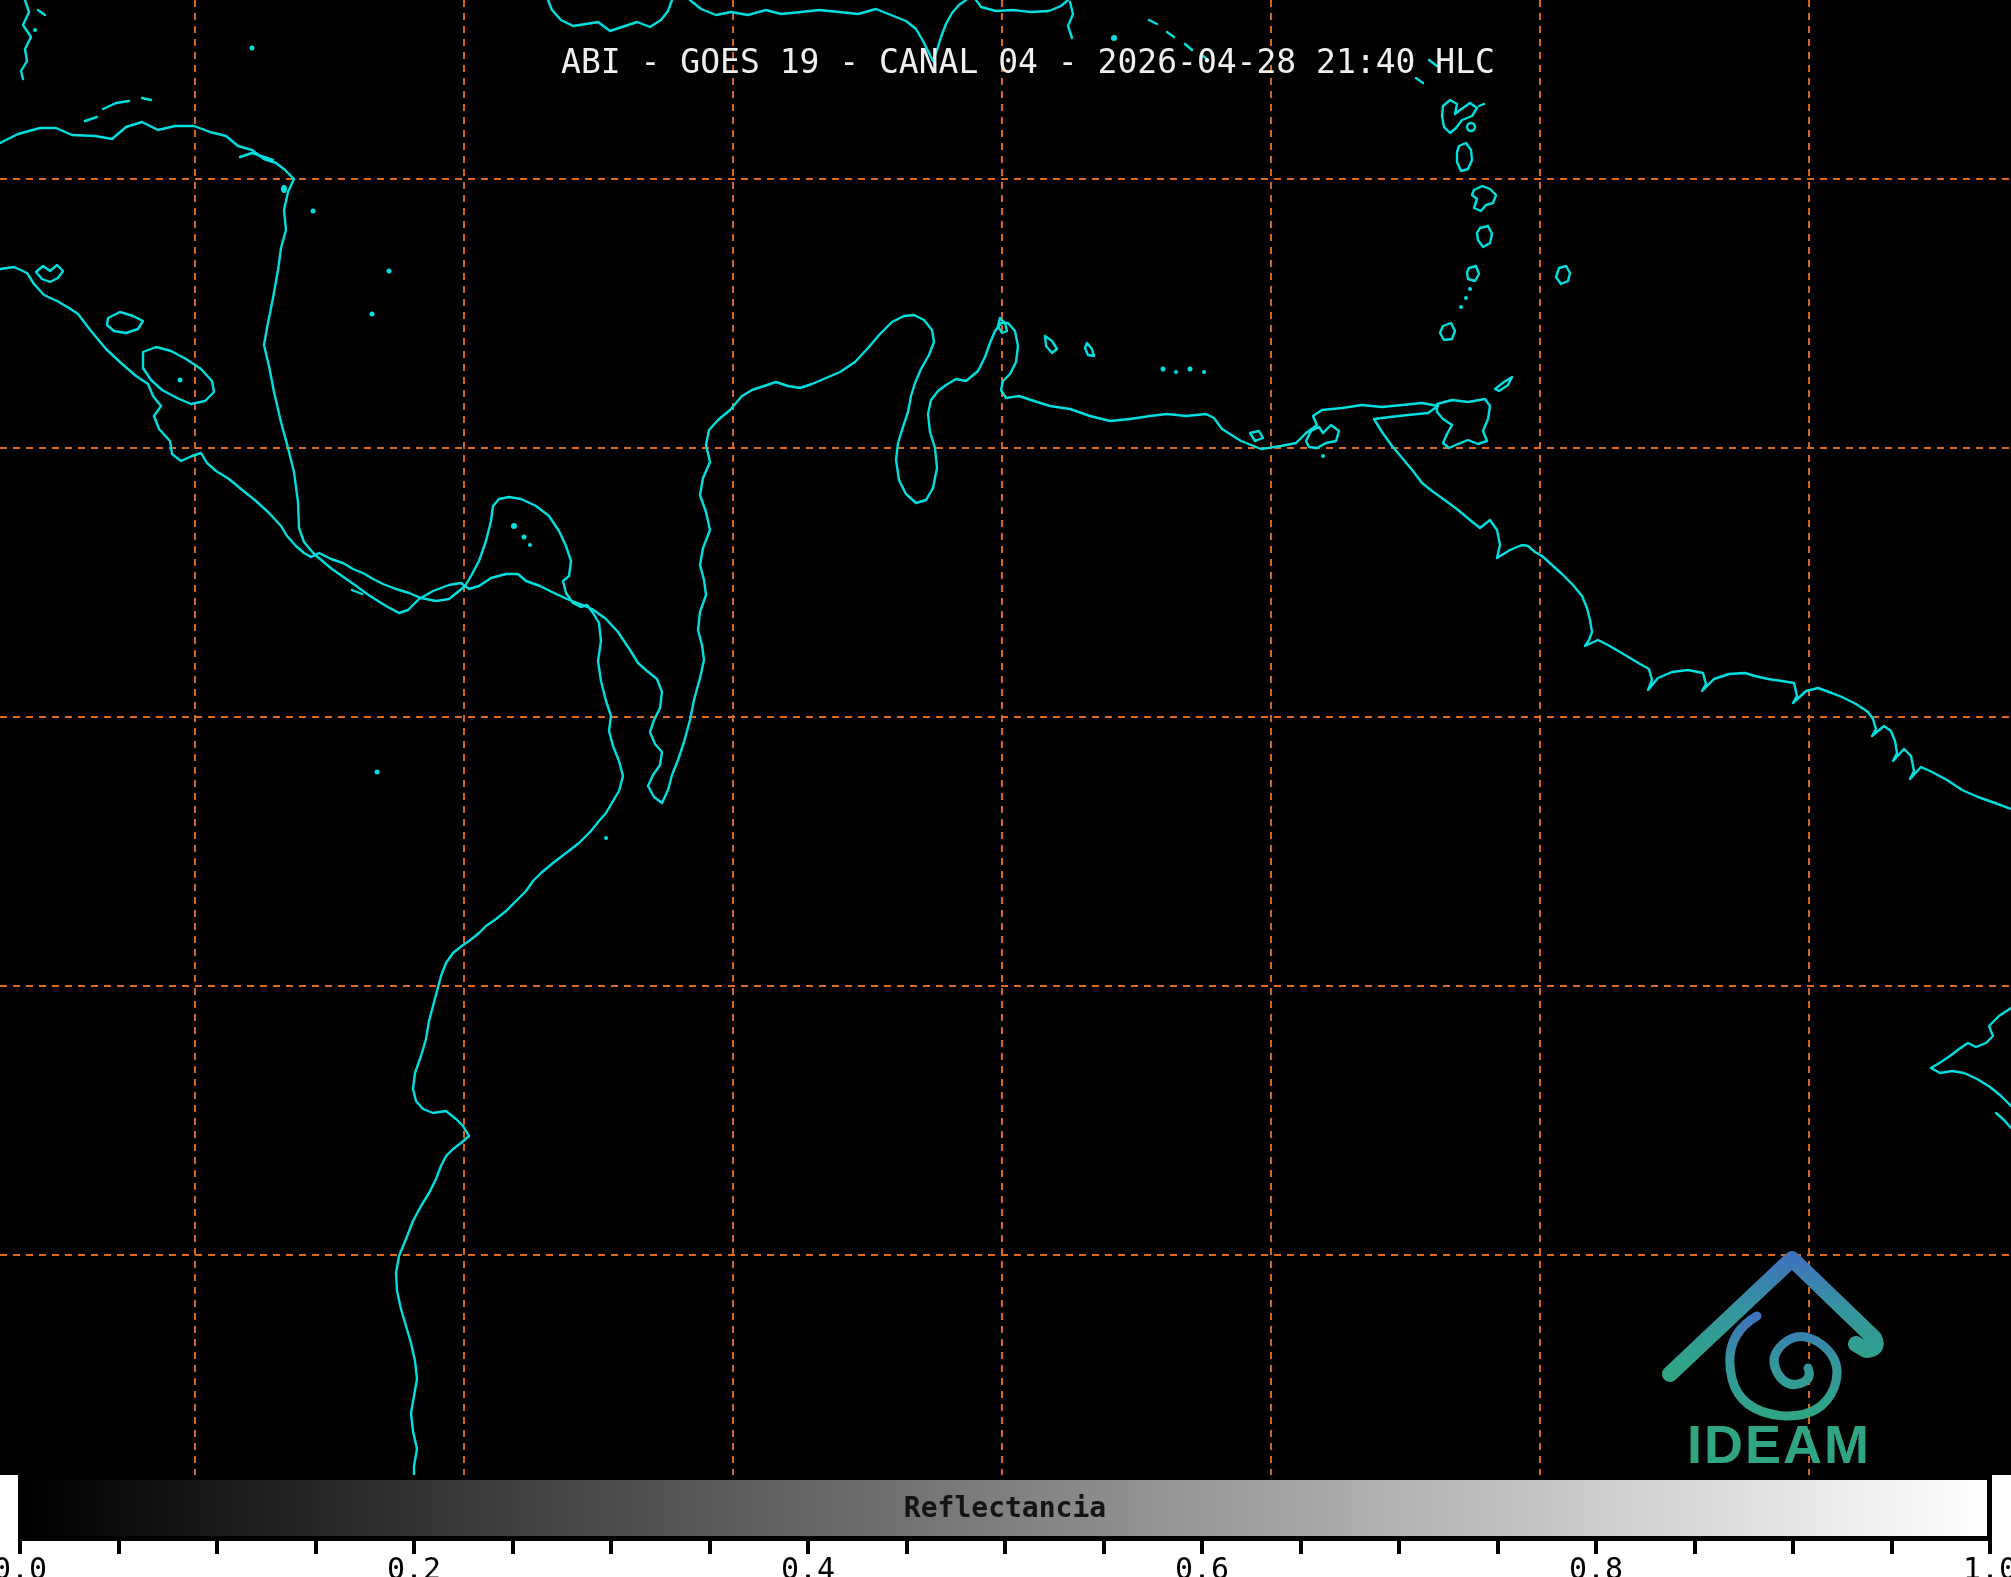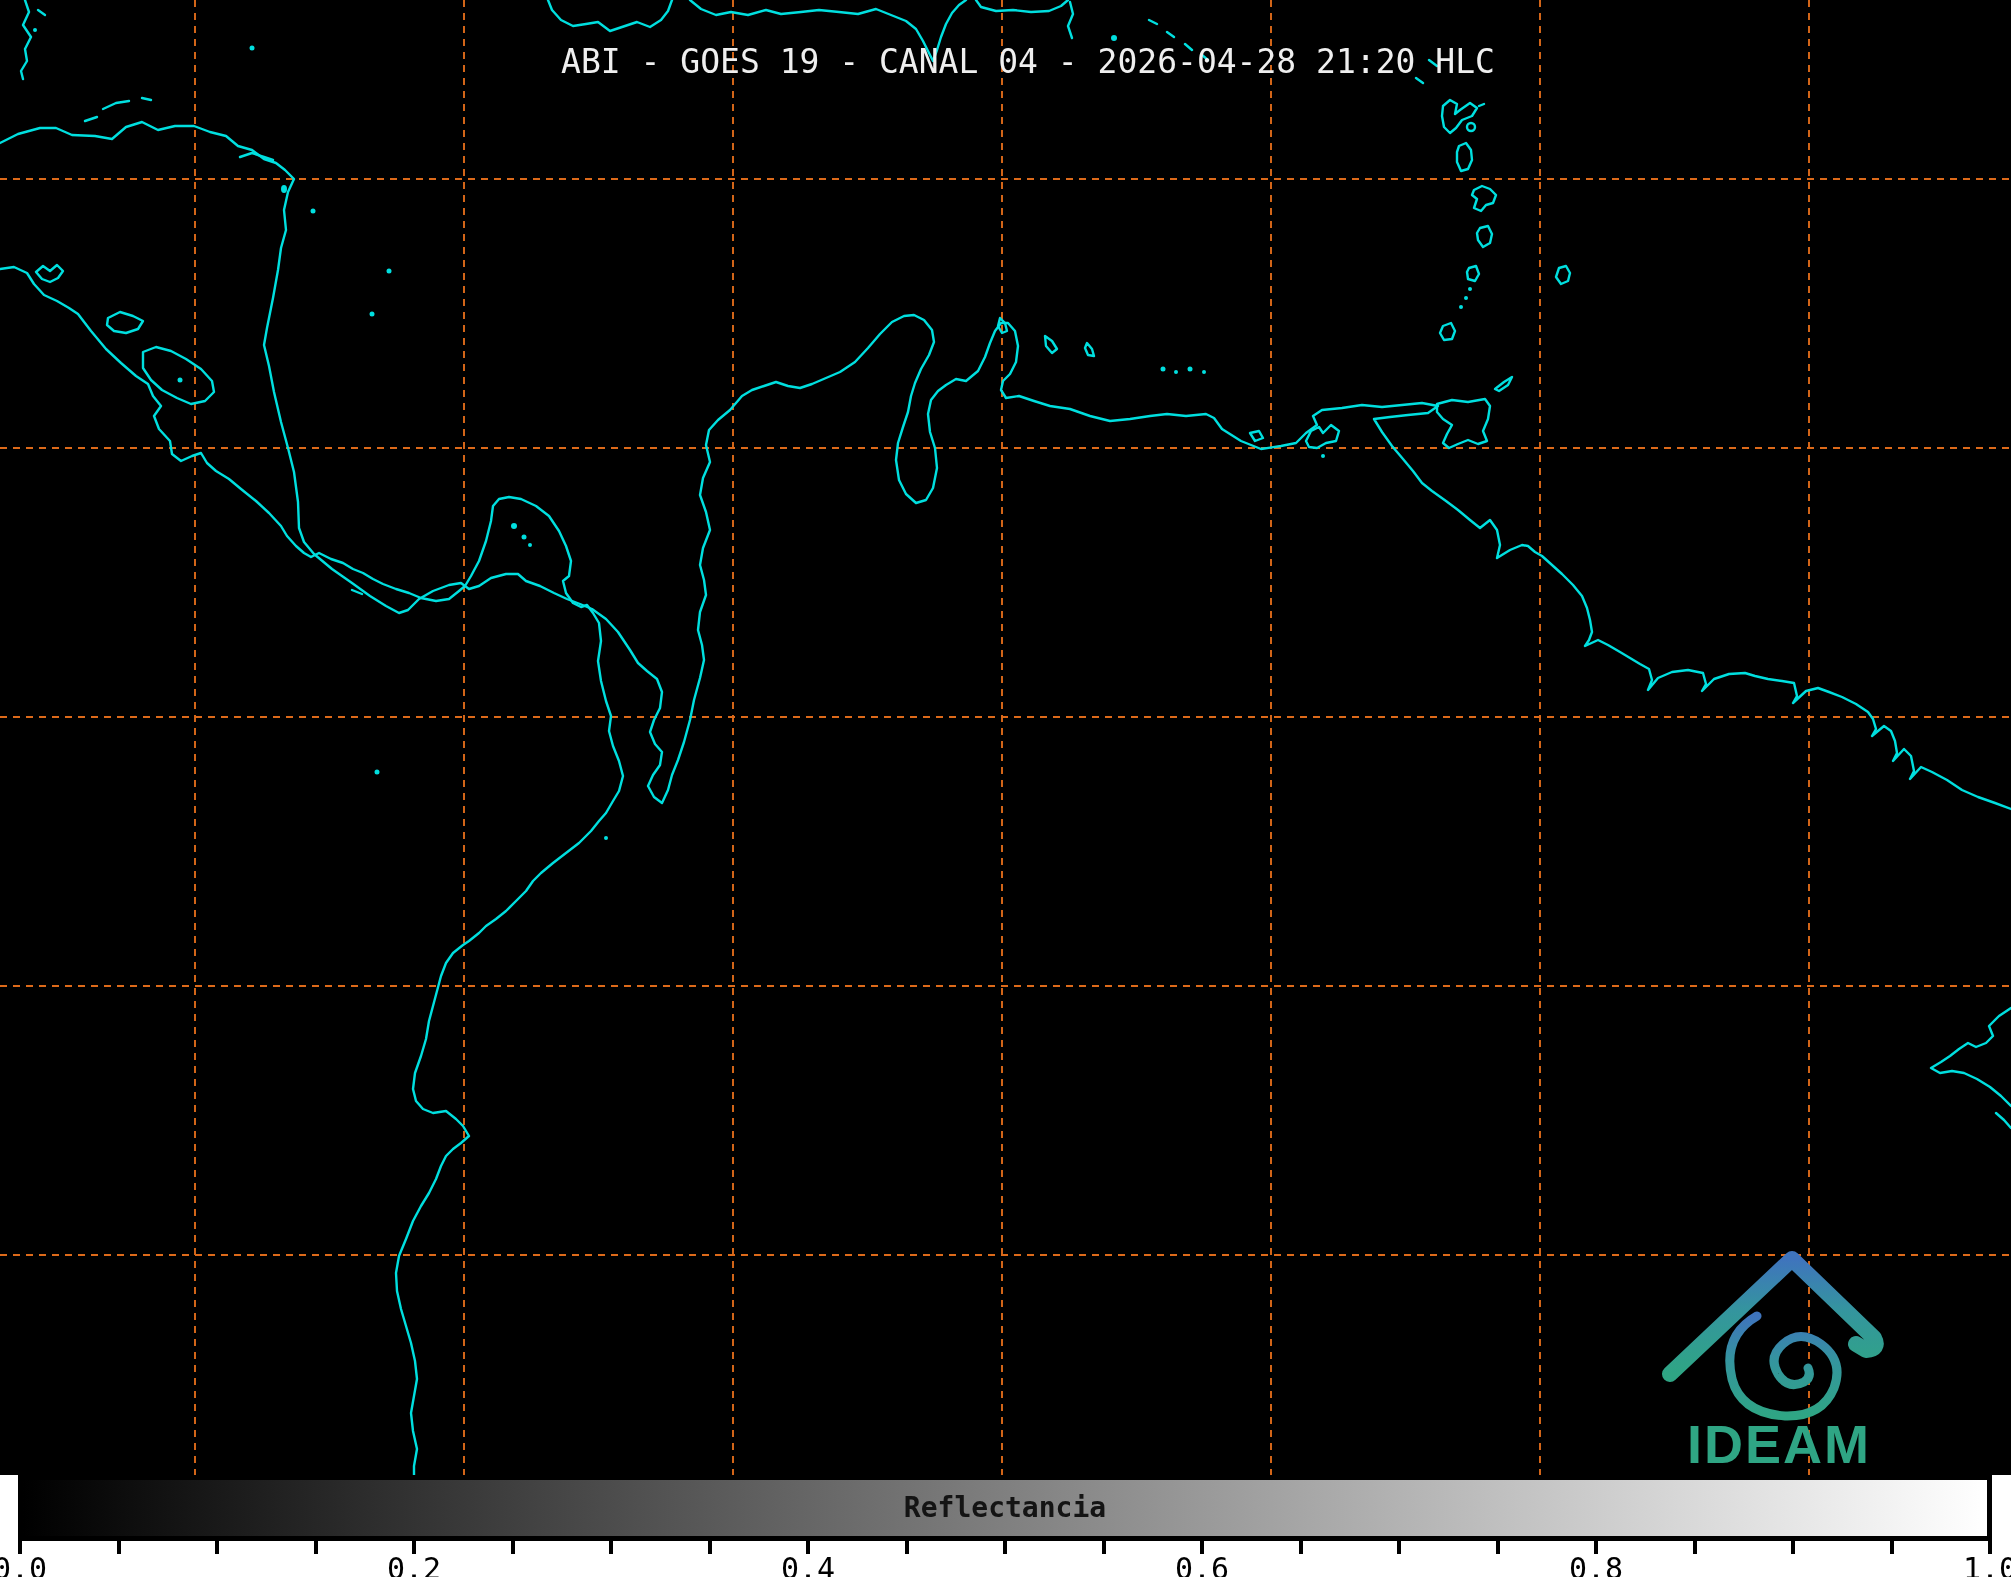--- a/index.html
+++ b/index.html
@@ -239,21 +239,21 @@
             M 1670,1374 L 1792,1259 L 1874,1338 Q 1880,1349 1866,1350 L 1856,1344"></path>
           <path stroke-width="9" d="
             M 1757,1316 Q 1722,1336 1732,1379 Q 1741,1413 1785,1416 Q 1822,1417 1834,1388
             Q 1844,1361 1821,1344 Q 1800,1329 1783,1344 Q 1768,1357 1778,1374
             Q 1788,1390 1804,1382 Q 1812,1377 1808,1368"></path>
         </g>
         <text id="ideam-text" x="1779" y="1463" text-anchor="middle" font-size="54" fill="#2fa584">IDEAM</text>
       </g>
     </svg>
 
-    <div id="map-title" style="color: rgb(239, 239, 239);">ABI - GOES 19 - CANAL 04 - 2026-04-28 21:20 HLC</div>
+    <div id="map-title" style="color: rgb(239, 239, 239);">ABI - GOES 19 - CANAL 04 - 2026-04-28 21:40 HLC</div>
   </div>
 
   <div id="footer" style="background: rgb(255, 255, 255);">
     <div id="colorbar-frame" style="background: linear-gradient(to right, rgb(0, 0, 0), rgb(255, 255, 255));">
       <span id="colorbar-label">Reflectancia</span>
     </div>
     <div id="cb-ticks">
         <div class="cb-tick" style="left: 20px; background: rgb(0, 0, 0);"></div>
         <div class="cb-tick" style="left: 118.5px; background: rgb(0, 0, 0);"></div>
         <div class="cb-tick" style="left: 217px; background: rgb(0, 0, 0);"></div>

